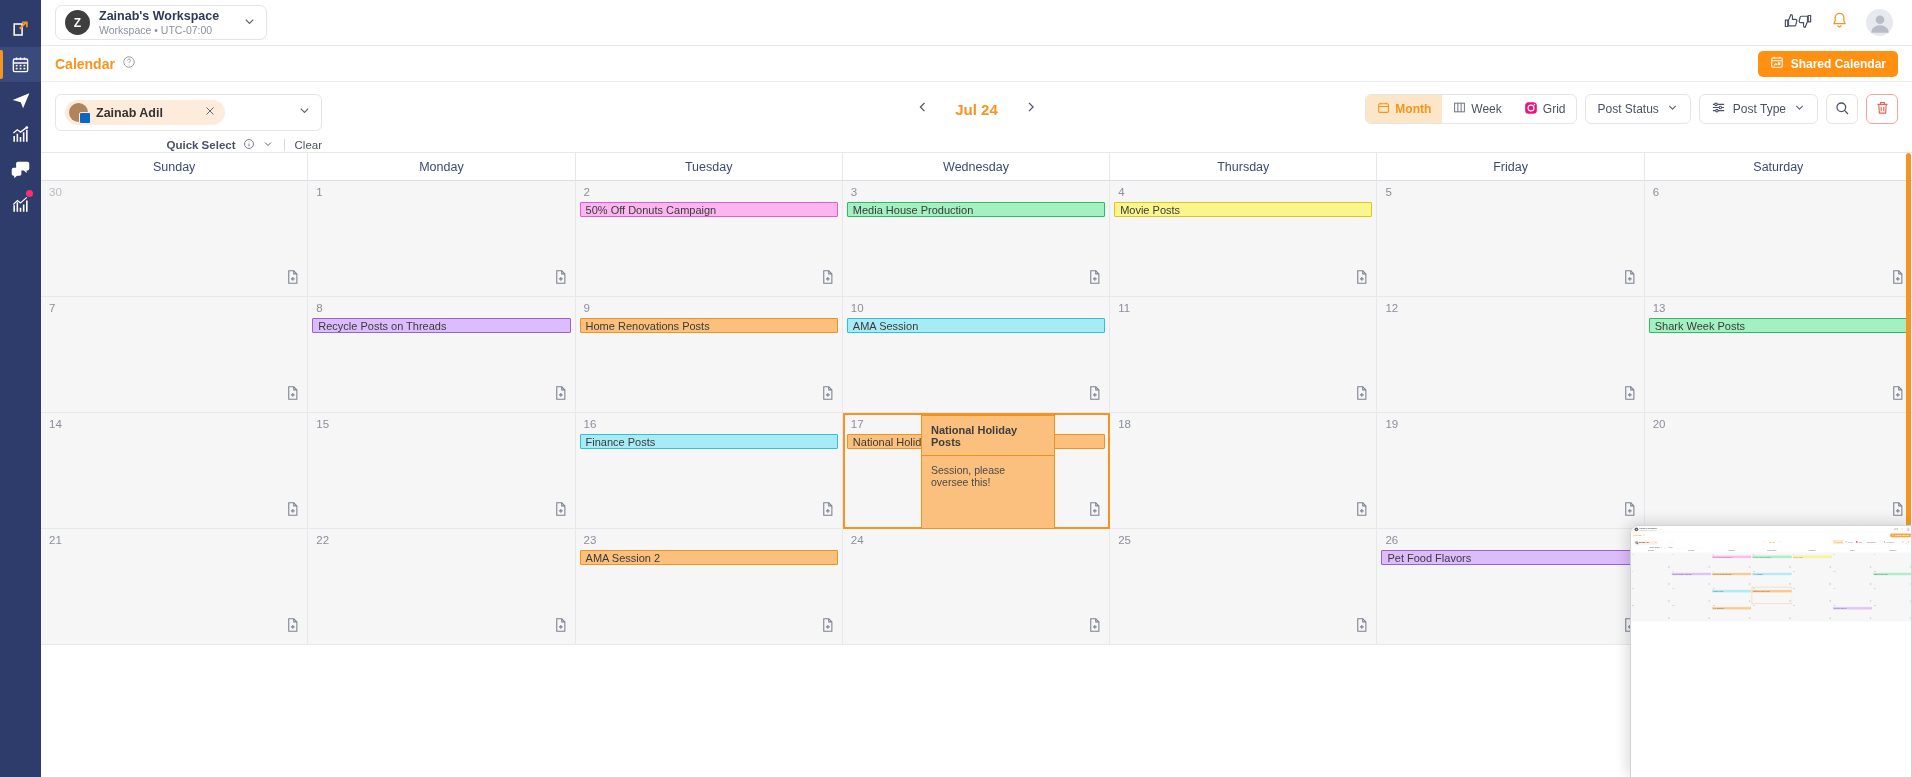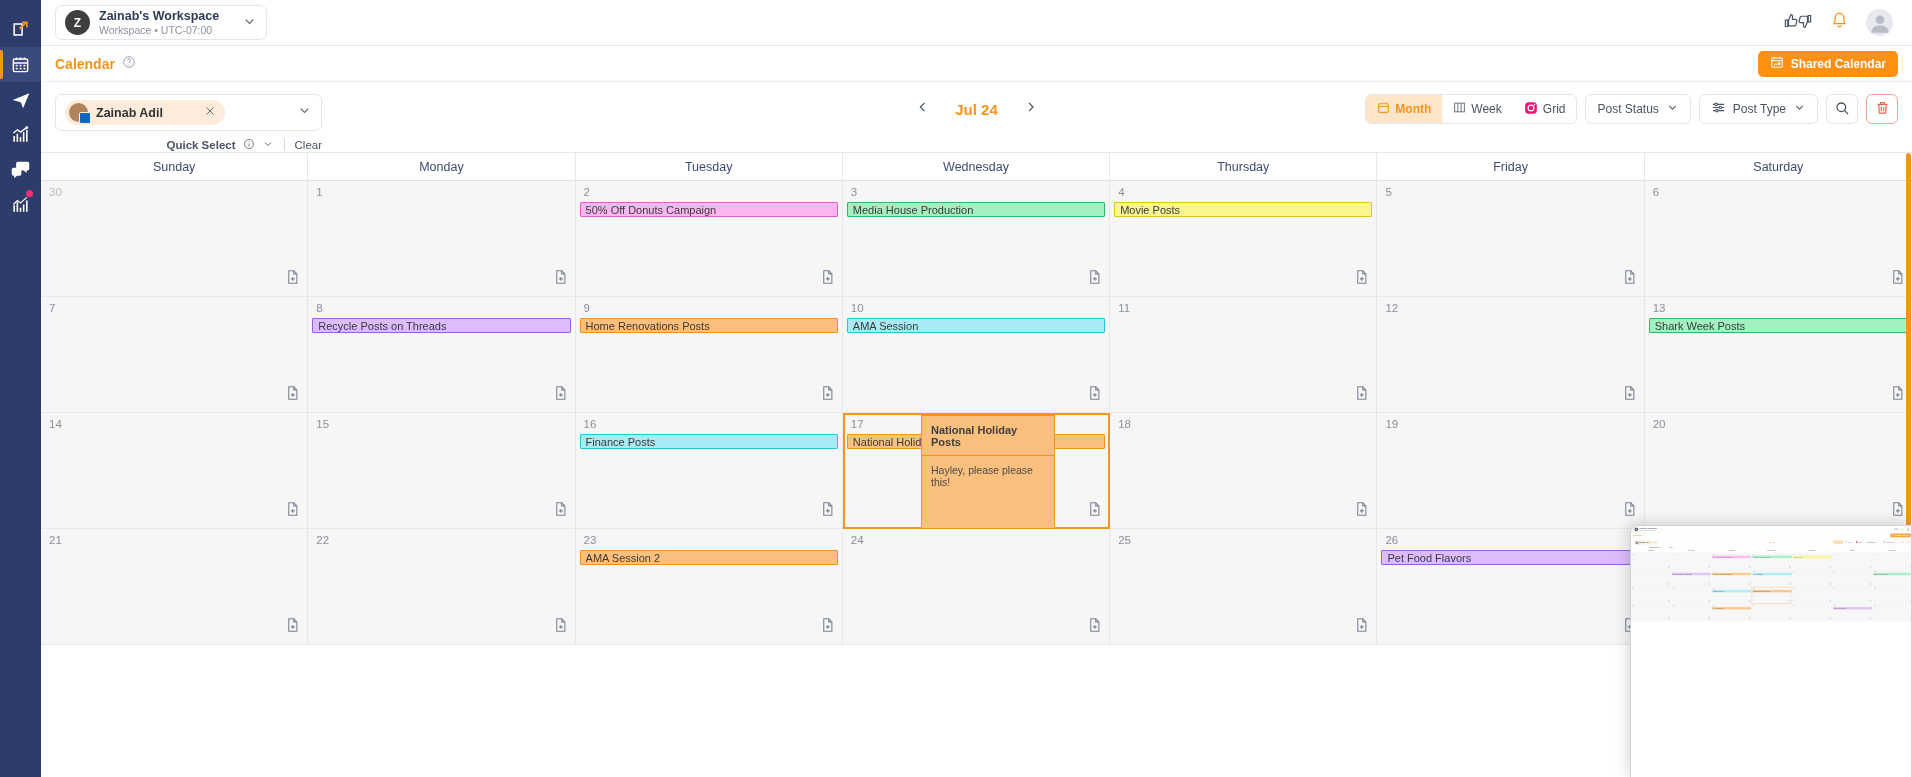--- a/index.html
+++ b/index.html
@@ -625,21 +625,21 @@
           <span class="addfile"><svg width="15" height="16" viewBox="0 0 24 24" fill="none" stroke="#7b818e" stroke-width="1.7">
               <path d="M6 2h8l5 5v15H6z"></path>
               <path d="M14 2v5h5"></path>
               <path d="M12.5 12v6M9.5 15h6"></path>
             </svg></span>
         </div>
       </div>
 
     <div class="tip" id="event-tooltip" style="left: 880px; top: 262px;">
       <div class="tip-h">National Holiday Posts</div>
-      <div class="tip-b">Hayley, please please this!</div>
+      <div class="tip-b">Session, please oversee this!</div>
     </div>
 
     <div class="vscroll">
       <div class="vthumb"></div>
     </div>
 
     <div class="pip">
       <div class="pip-inner" id="pip-inner">
           <div class="main" style="height: 1715px; width: 1912px;">
 

